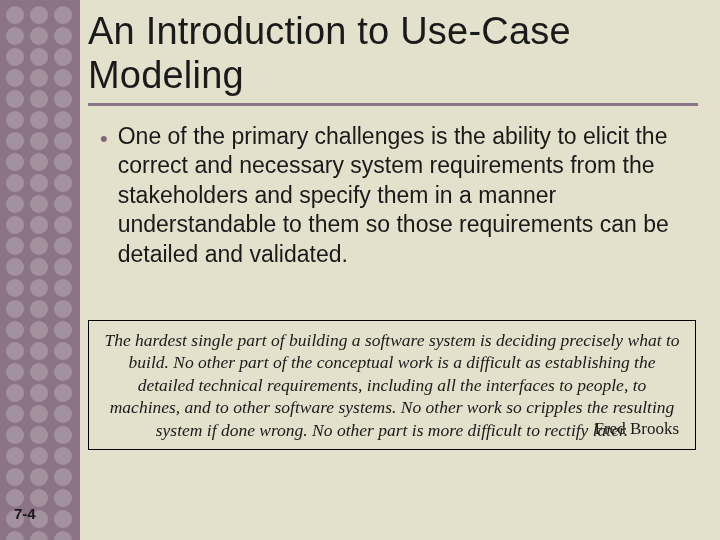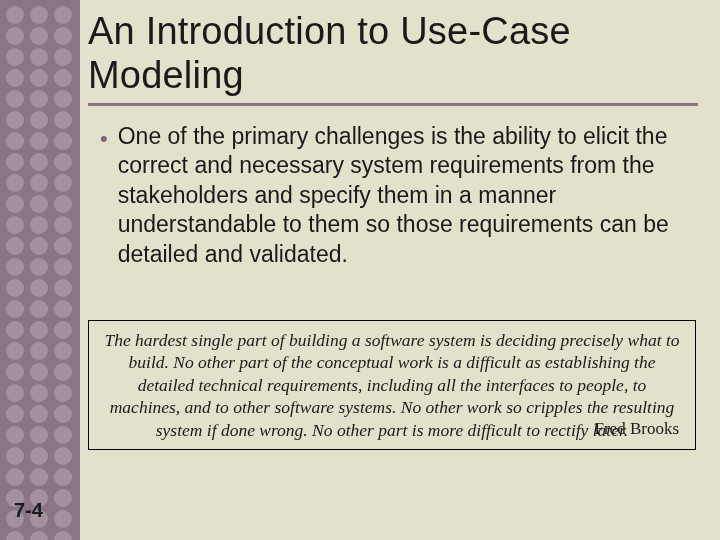--- a/index.html
+++ b/index.html
@@ -79,21 +79,21 @@
     font-size: 17px;
     color: #1a1a1a;
     float: right;
     margin-top: -22px;
     margin-right: 4px;
   }
   .page-num {
     position: absolute;
     left: 14px;
     bottom: 18px;
-    font-size: 20px;
+    font-size: 15px;
     font-weight: bold;
     color: #1a1a1a;
   }
 </style>
 </head>
 <body>
 
 <div class="sidebar" id="sidebar">
     <div class="dot" style="left: 6px; top: 6px;"></div>
     <div class="dot" style="left: 30px; top: 6px;"></div>

